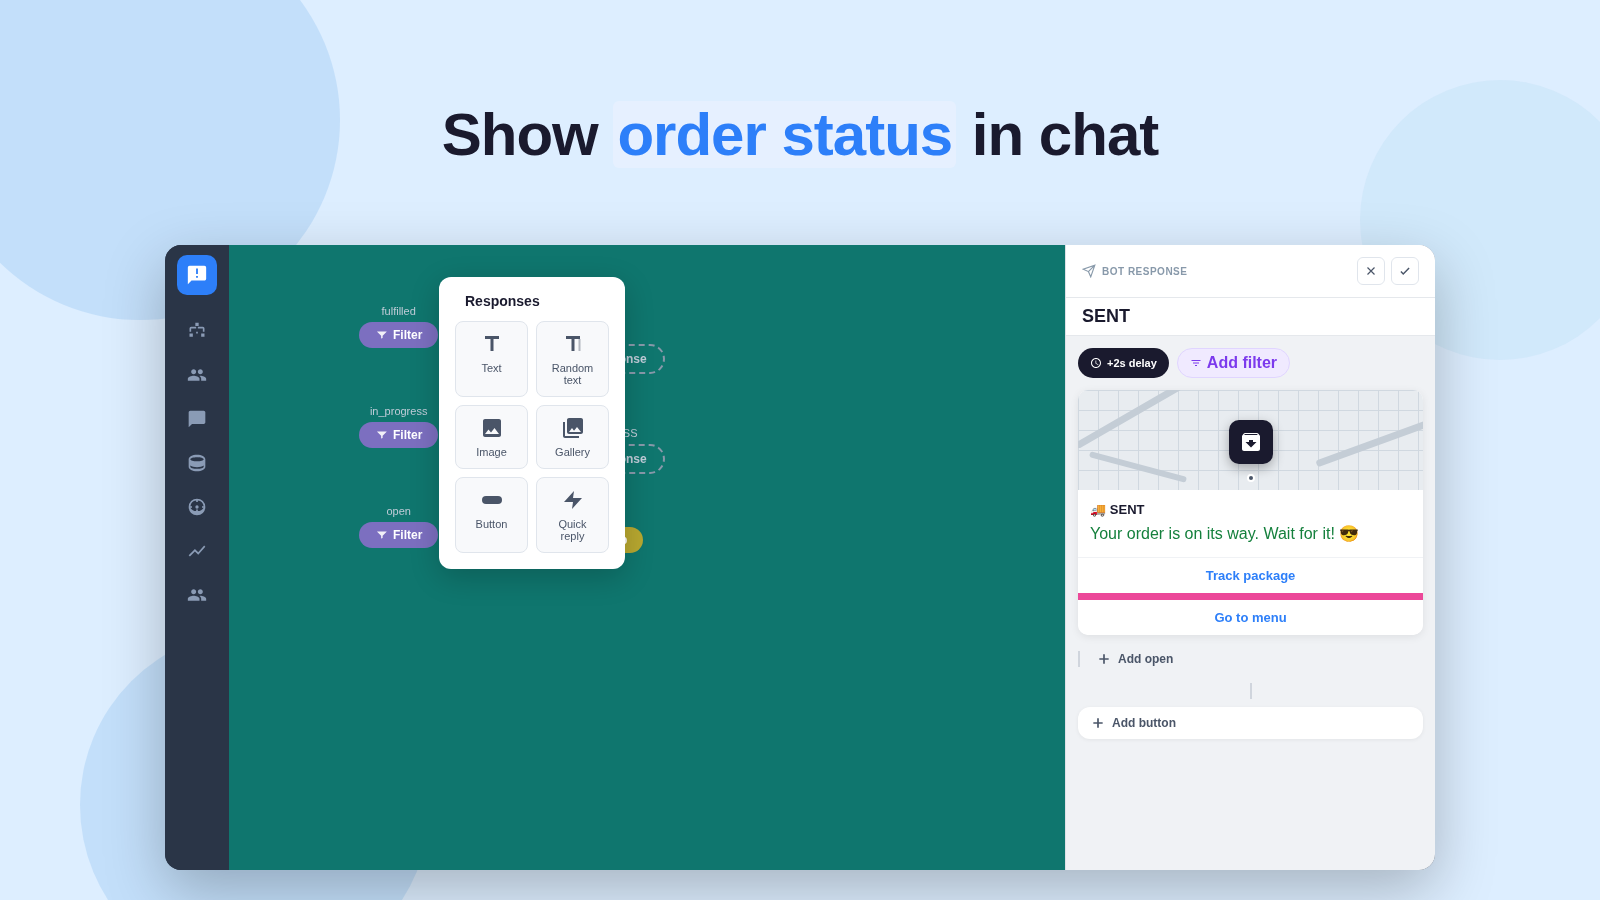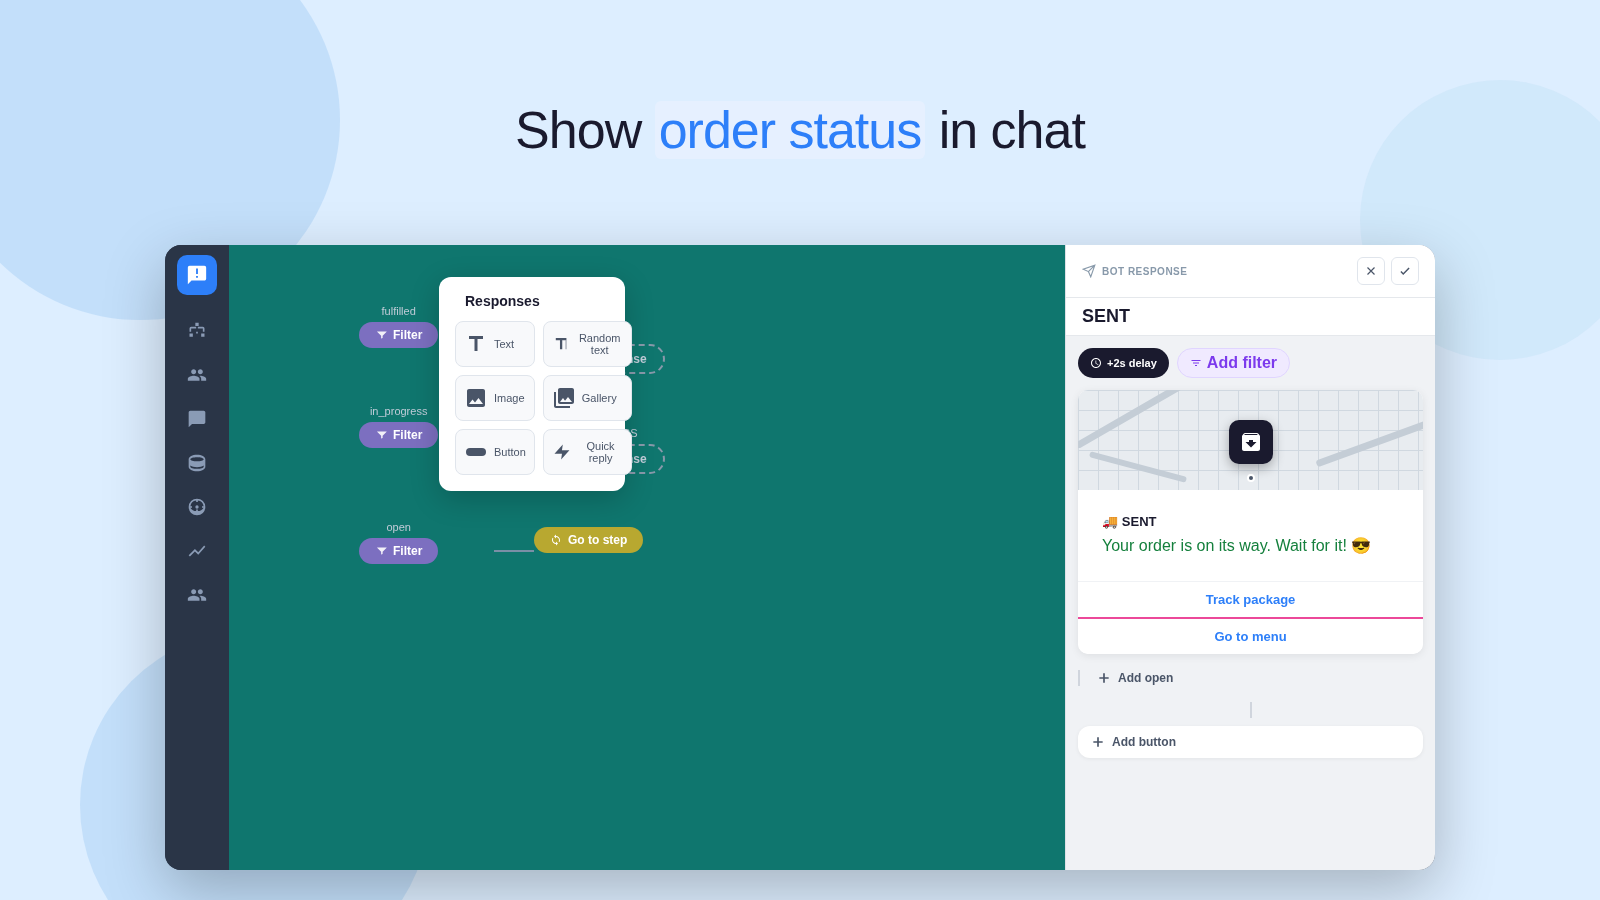--- a/index.html
+++ b/index.html
@@ -50,22 +50,22 @@
     
     .page-header {
       position: absolute;
       top: 100px;
       left: 0;
       right: 0;
       text-align: center;
       z-index: 1;
     }
     .page-title {
-      font-size: 52px;
-      font-weight: 400;
+      font-size: 60px;
+      font-weight: 700;
       color: #1a1a2e;
       letter-spacing: -1px;
     }
     .page-title .highlight {
       color: #2d7ff9;
       background: #e6f0ff;
       border-radius: 6px;
       padding: 0 4px;
     }
 
@@ -201,21 +201,21 @@
     .responses-grid {
       display: grid;
       grid-template-columns: 1fr 1fr;
       gap: 8px;
     }
     .response-item {
       border: 1px solid #e0e5ec;
       border-radius: 8px;
       padding: 10px 8px;
       display: flex;
-      flex-direction: row;
+      flex-direction: column;
       align-items: center;
       gap: 6px;
       cursor: pointer;
       background: #f8f9fb;
       transition: border-color 0.15s;
     }
     .response-item svg { width: 24px; height: 24px; }
     .response-item-label {
       font-size: 11px;
       color: #4a5568;
@@ -365,21 +365,21 @@
       left: 50%;
       transform: translateX(-50%);
       width: 8px;
       height: 8px;
       background: #4a5568;
       border-radius: 50%;
       border: 2px solid white;
     }
 
     .card-content {
-      padding: 24px;
+      padding: 12px;
     }
     .card-sent-title {
       font-size: 13px;
       font-weight: 700;
       color: #1a1a2e;
       margin-bottom: 6px;
     }
     .card-description {
       font-size: 16px;
       color: #15803d;
@@ -390,21 +390,21 @@
     .card-buttons {
       border-top: 1px solid #f0f2f5;
     }
     .card-btn-item {
       padding: 10px 12px;
       text-align: center;
       font-size: 13px;
       font-weight: 600;
       color: #2d7ff9;
       cursor: pointer;
-      border-bottom: 2px solid #ec4899;
+      border-bottom: 7px solid #ec4899;
       background: white;
     }
     .card-btn-item:last-child { border-bottom: none; border-radius: 0 0 10px 10px; }
 
     .add-card-btn {
       display: flex;
       align-items: center;
       gap: 6px;
       font-size: 12px;
       font-weight: 600;
@@ -536,21 +536,21 @@
     <div style="position:absolute; top:182px; left:305px; display:flex; flex-direction:column; align-items:center; gap:5px;">
       <span class="node-label">IN PROGRESS</span>
       <button class="bot-response-btn">
         <svg viewBox="0 0 24 24" fill="none" stroke="#c0ccd8" stroke-width="2">
             <path d="M22 2L11 13M22 2l-7 20-4-9-9-4 20-7z"></path>
           </svg>
         <span>Bot response</span>
       </button>
     </div>
 
-    <div style="position:absolute; top:260px; left:130px; display:flex; flex-direction:column; align-items:center; gap:5px;margin-top:16px;">
+    <div style="position:absolute; top:260px; left:130px; display:flex; flex-direction:column; align-items:center; gap:5px;">
       <span class="node-label">open</span>
       <button class="filter-btn">
         <svg viewBox="0 0 24 24" fill="white">
             <path d="M4.25 5.66l7.5 7.51c.1.1.25.15.35.25.09.1.15.21.15.34v5.09c0 .16.12.29.28.29.04 0 .09-.01.13-.03l2.5-1.25c.11-.06.09-.16.09-.25v-3.85c0-.13.06-.24.15-.34.1-.1.25-.15.35-.25l7.5-7.51c.15-.15.15-.39 0-.54-.07-.07-.16-.1-.25-.1H4.5c-.2 0-.35.15-.35.35 0 .09.03.18.1.24z"></path>
           </svg>
         <span>Filter</span>
       </button>
     </div>
 
     <div style="position:absolute; top:305px; left:265px; width:40px; height:2px; background:#7a8fa6;"></div>

